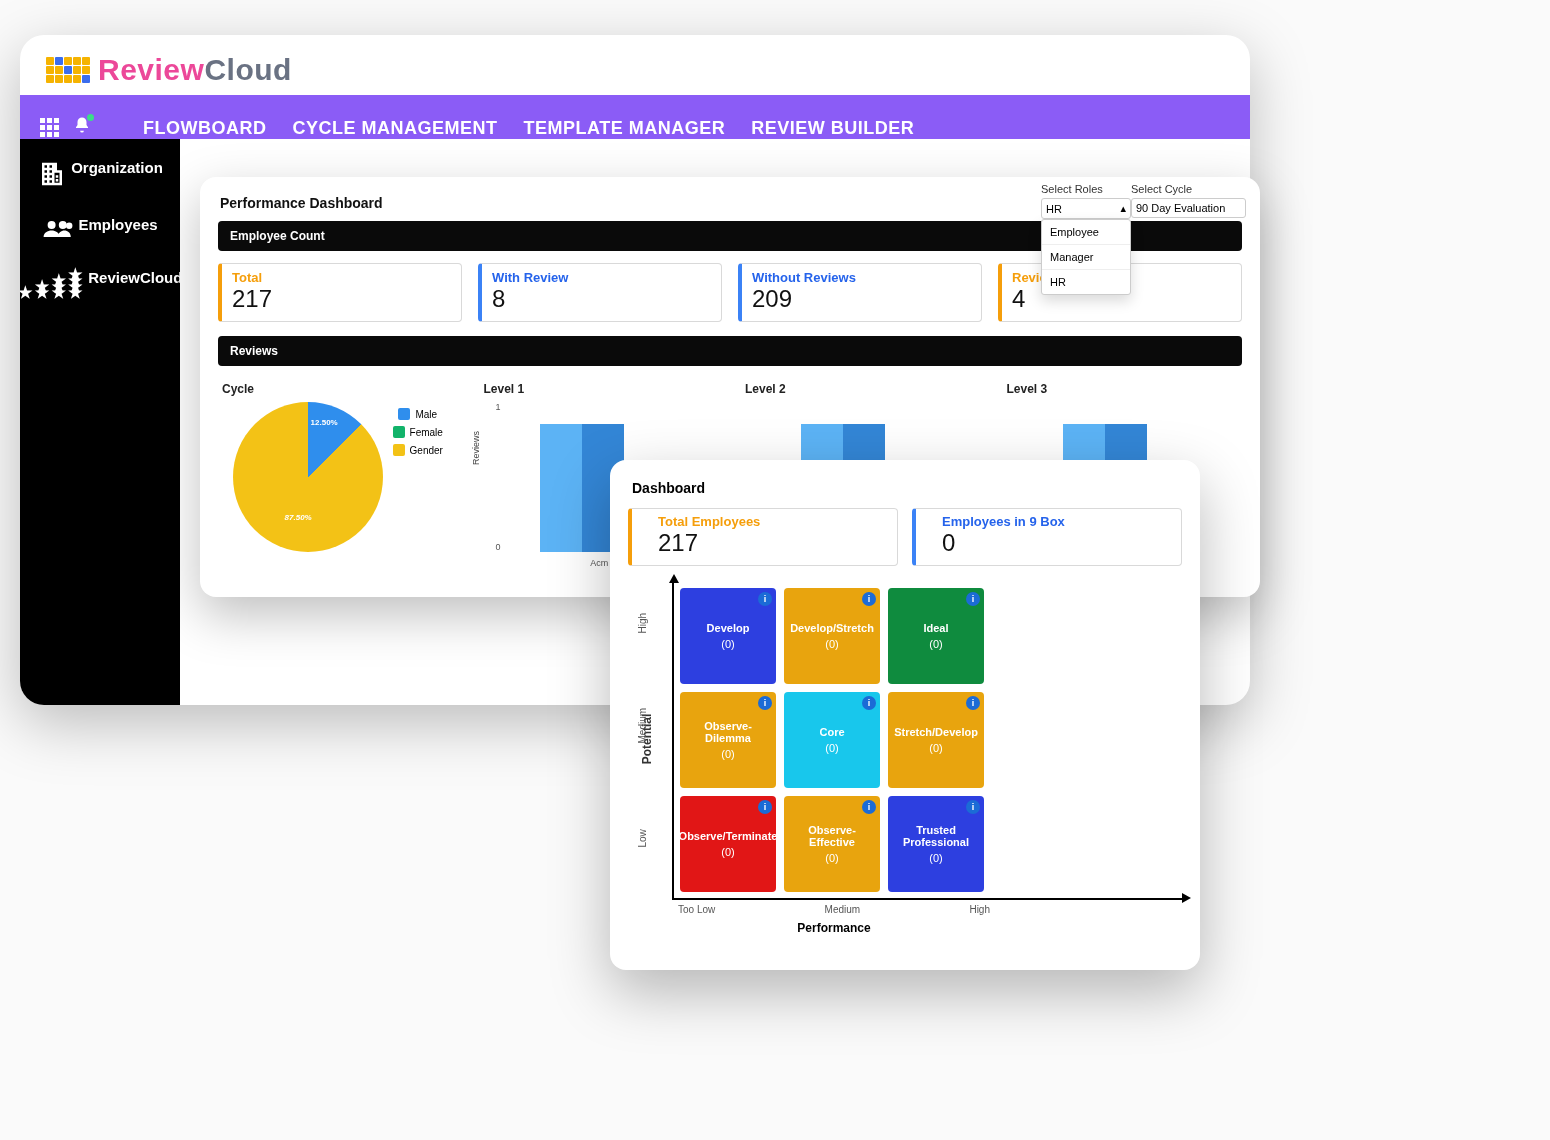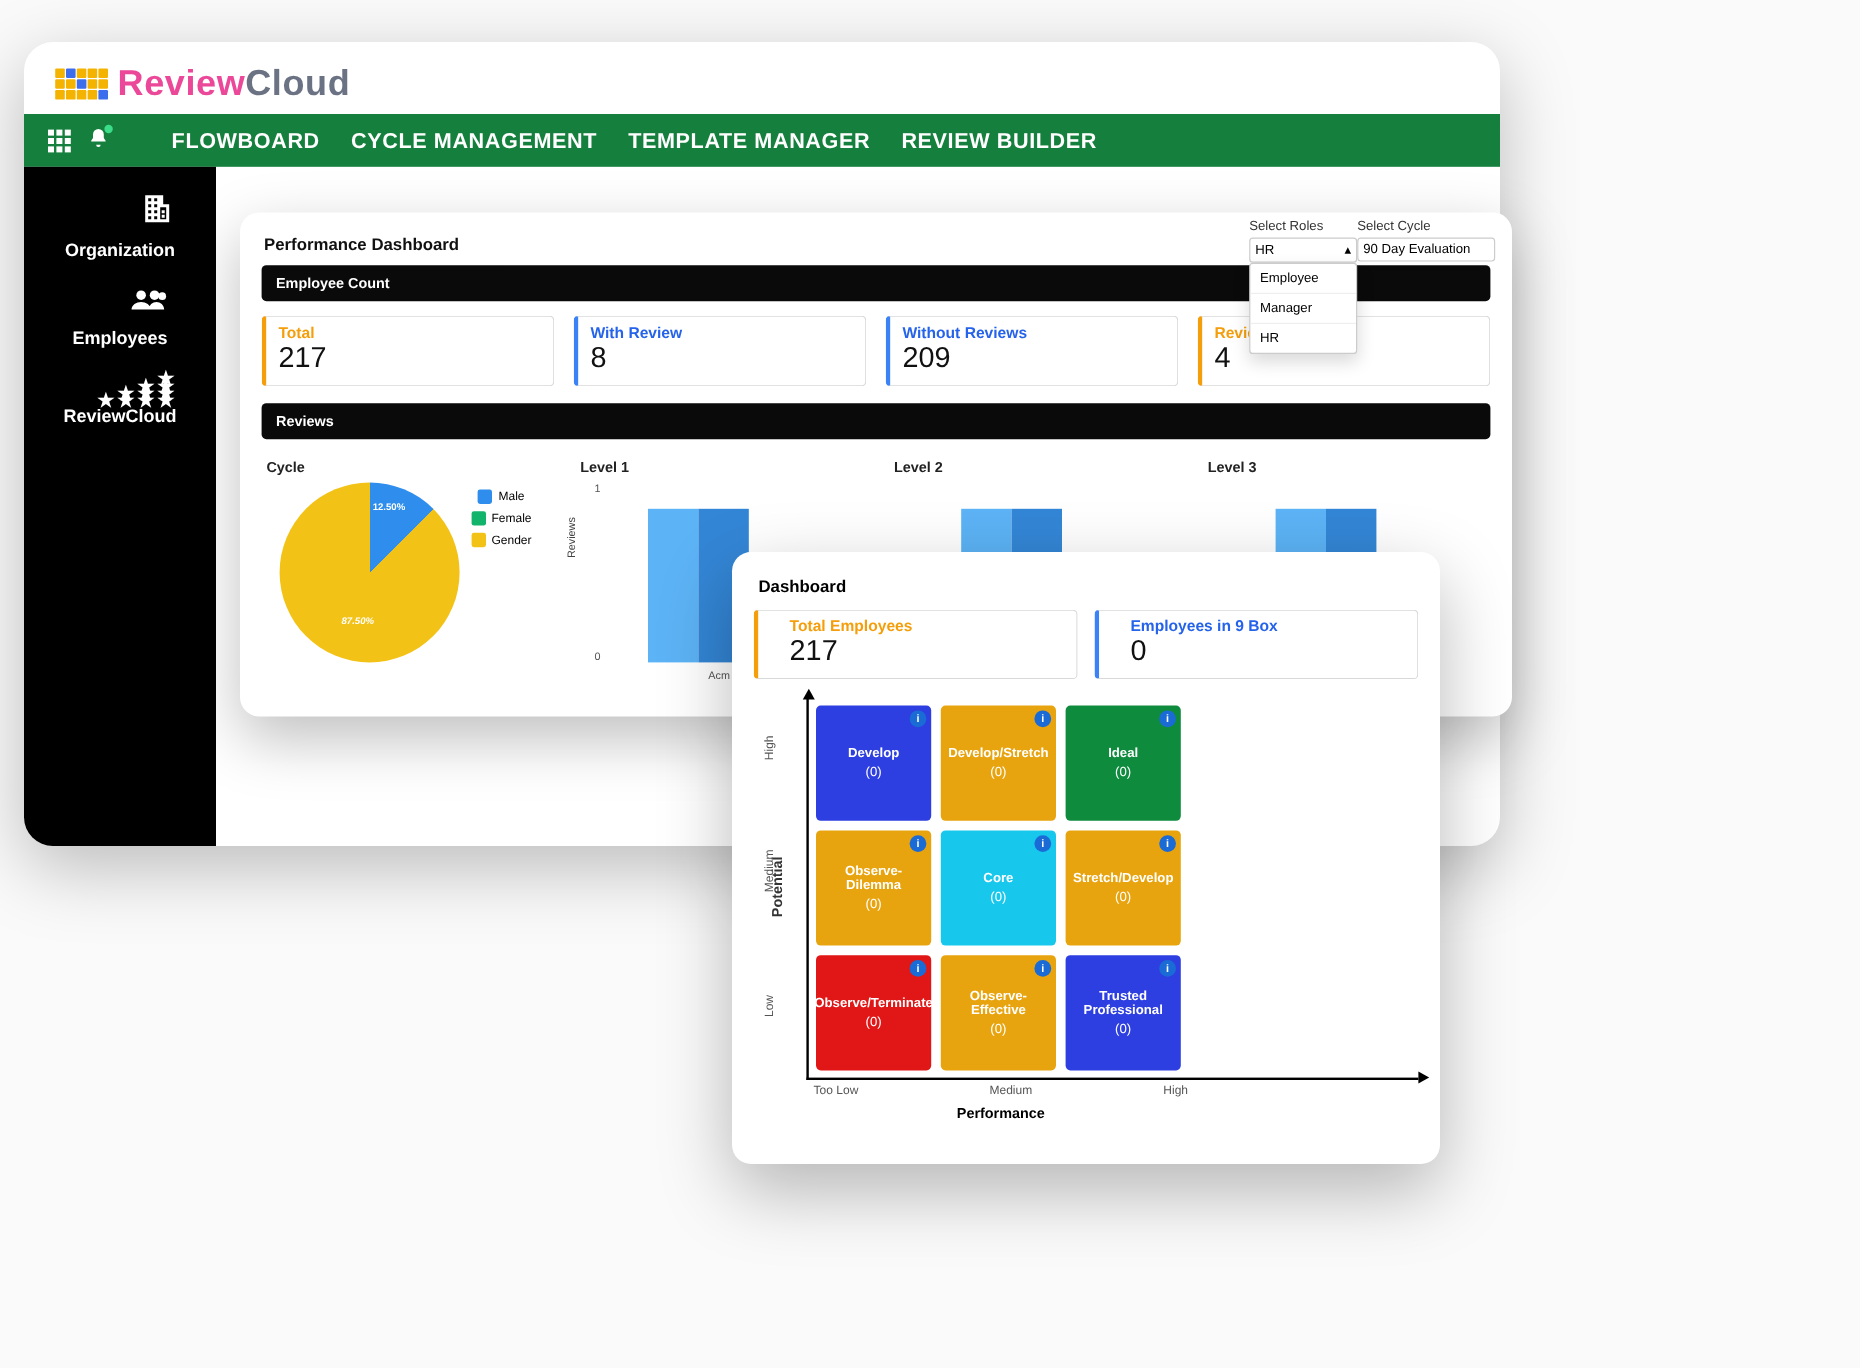--- a/index.html
+++ b/index.html
@@ -11,28 +11,28 @@
     background: #fff; border-radius: 24px; box-shadow: 0 18px 60px rgba(0,0,0,.25);
     overflow: hidden;
   }
   .logo-row { display: flex; align-items: center; gap: 8px; padding: 18px 26px 8px 26px; }
   .logo-stars { display: grid; grid-template-columns: repeat(5,8px); grid-template-rows: repeat(3,8px); gap:1px; }
   .logo-stars span { width:8px;height:8px;background:#f5b301;border-radius:1px; }
   .logo-stars span.b{ background:#3b6ded; }
   .logo-text { font-size: 30px; font-weight: 800; letter-spacing: .5px; }
   .logo-text .r{ color:#ec4899; } .logo-text .c{ color:#6a7283;text-align:center; }
 
-  .topbar { background:#15803d; color:#fff; height:44px; display:flex; align-items:center; padding:0 20px; gap:22px; font-weight:600; letter-spacing:.5px; }
+  .topbar { background:#8b5cf6; color:#fff; height:44px; display:flex; align-items:flex-end; padding:0 20px; gap:22px; font-weight:600; letter-spacing:.5px; }
   .topbar .ic{ display:flex; gap:14px; align-items:center; font-size:18px;}
   .nav-items { display:flex; gap:26px; margin-left:30px; font-size:18px;}
   .nav-items .nav-item{ cursor:pointer; }
 
   .main-row{ display:flex; height:calc(100% - 100px); }
   .sidebar{ width:160px; background:#000; color:#fff; padding-top:20px; display:flex; flex-direction:column; align-items:center; gap:20px; }
-  .sb-item{ display:flex; flex-direction:column; align-items:flex-end; font-weight:600; font-size:15px; cursor:pointer; gap:4px;}
+  .sb-item{ display:flex; flex-direction:row; align-items:flex-start; font-weight:600; font-size:15px; cursor:pointer; gap:4px;}
   .sb-item .sb-ic{ font-size:26px; }
   .sb-rc-stars{line-height:6px;font-size:10px;letter-spacing:1px;}
 
   
   .panel-perf {
     position: absolute; left:200px; top:177px; width:1060px; height:420px;
     background:#fff; border-radius:16px; box-shadow:0 18px 50px rgba(0,0,0,.25);
     padding:14px 14px 0 14px;
   }
   .perf-top{ display:flex; align-items:flex-start; justify-content:space-between; }

